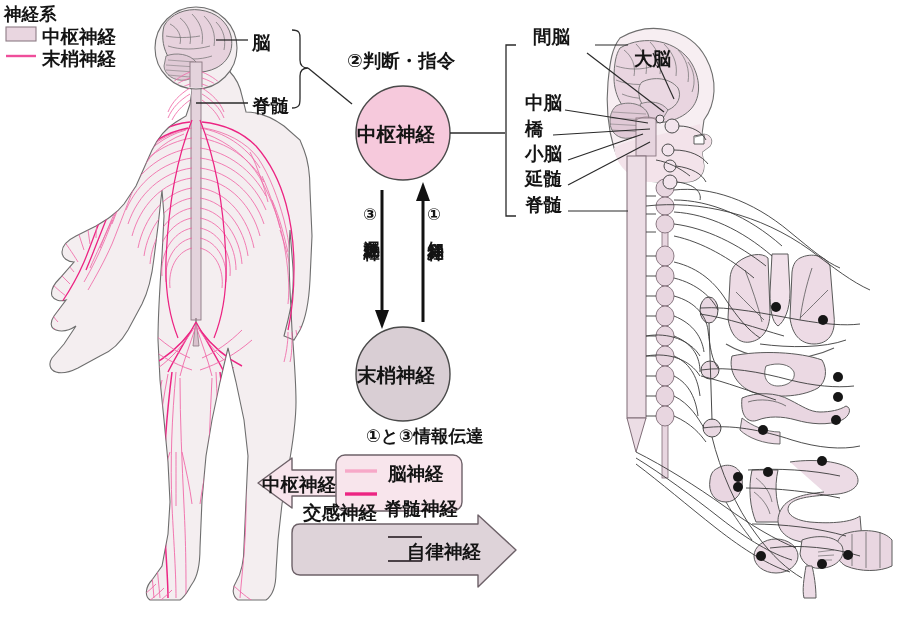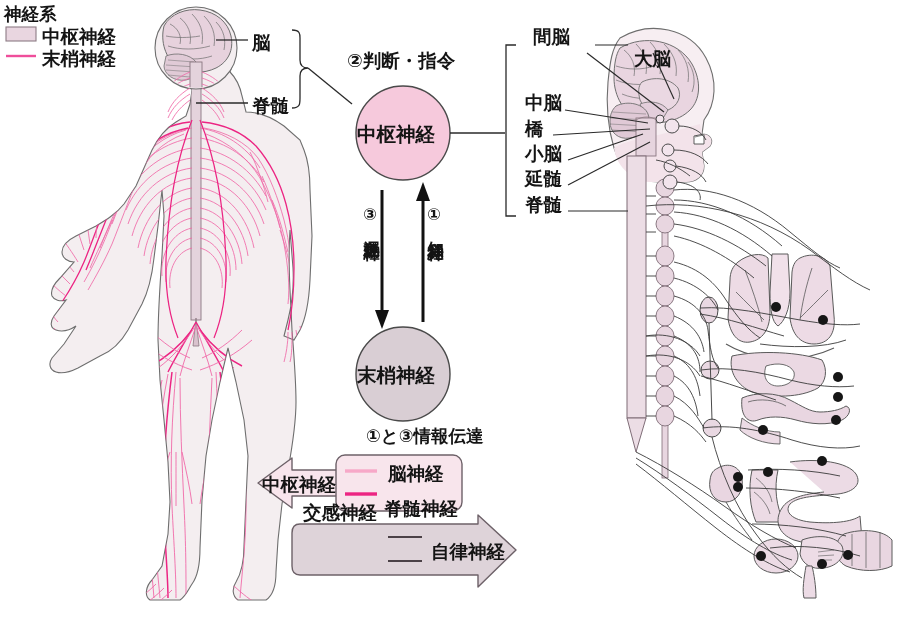--- a/index.html
+++ b/index.html
@@ -560,21 +560,21 @@
   <div class="lbl f16" style="left:427px;top:205px;">①</div>
   <div class="lbl f16 vtext" style="left:427px;top:228px;">知覚神経</div>
 
   <div class="lbl f17" style="left:342px;top:424px;margin-left:24px;">①と③情報伝達</div>
 
   <div class="lbl f18" style="left:262px;top:472px;">中枢神経</div>
   <div class="lbl f18" style="left:388px;top:461px;">脳神経</div>
   <div class="lbl f18" style="left:384px;top:484px;margin-top:12px;">脊髄神経</div>
 
   <div class="lbl f18" style="left:303px;top:500px;">交感神経</div>
-  <div class="lbl f18" style="left:431px;top:539px;">自律神経</div>
+  <div class="lbl f18" style="left:407px;top:539px;">自律神経</div>
 
   <div class="lbl f18" style="left:533px;top:24px;">間脳</div>
   <div class="lbl f18" style="left:634px;top:34px;margin-top:12px;">大脳</div>
   <div class="lbl f18" style="left:525px;top:90px;">中脳</div>
   <div class="lbl f18" style="left:525px;top:116px;">橋</div>
   <div class="lbl f18" style="left:525px;top:141px;">小脳</div>
   <div class="lbl f18" style="left:525px;top:166px;">延髄</div>
   <div class="lbl f18" style="left:525px;top:192px;">脊髄</div>
 
 </div>

